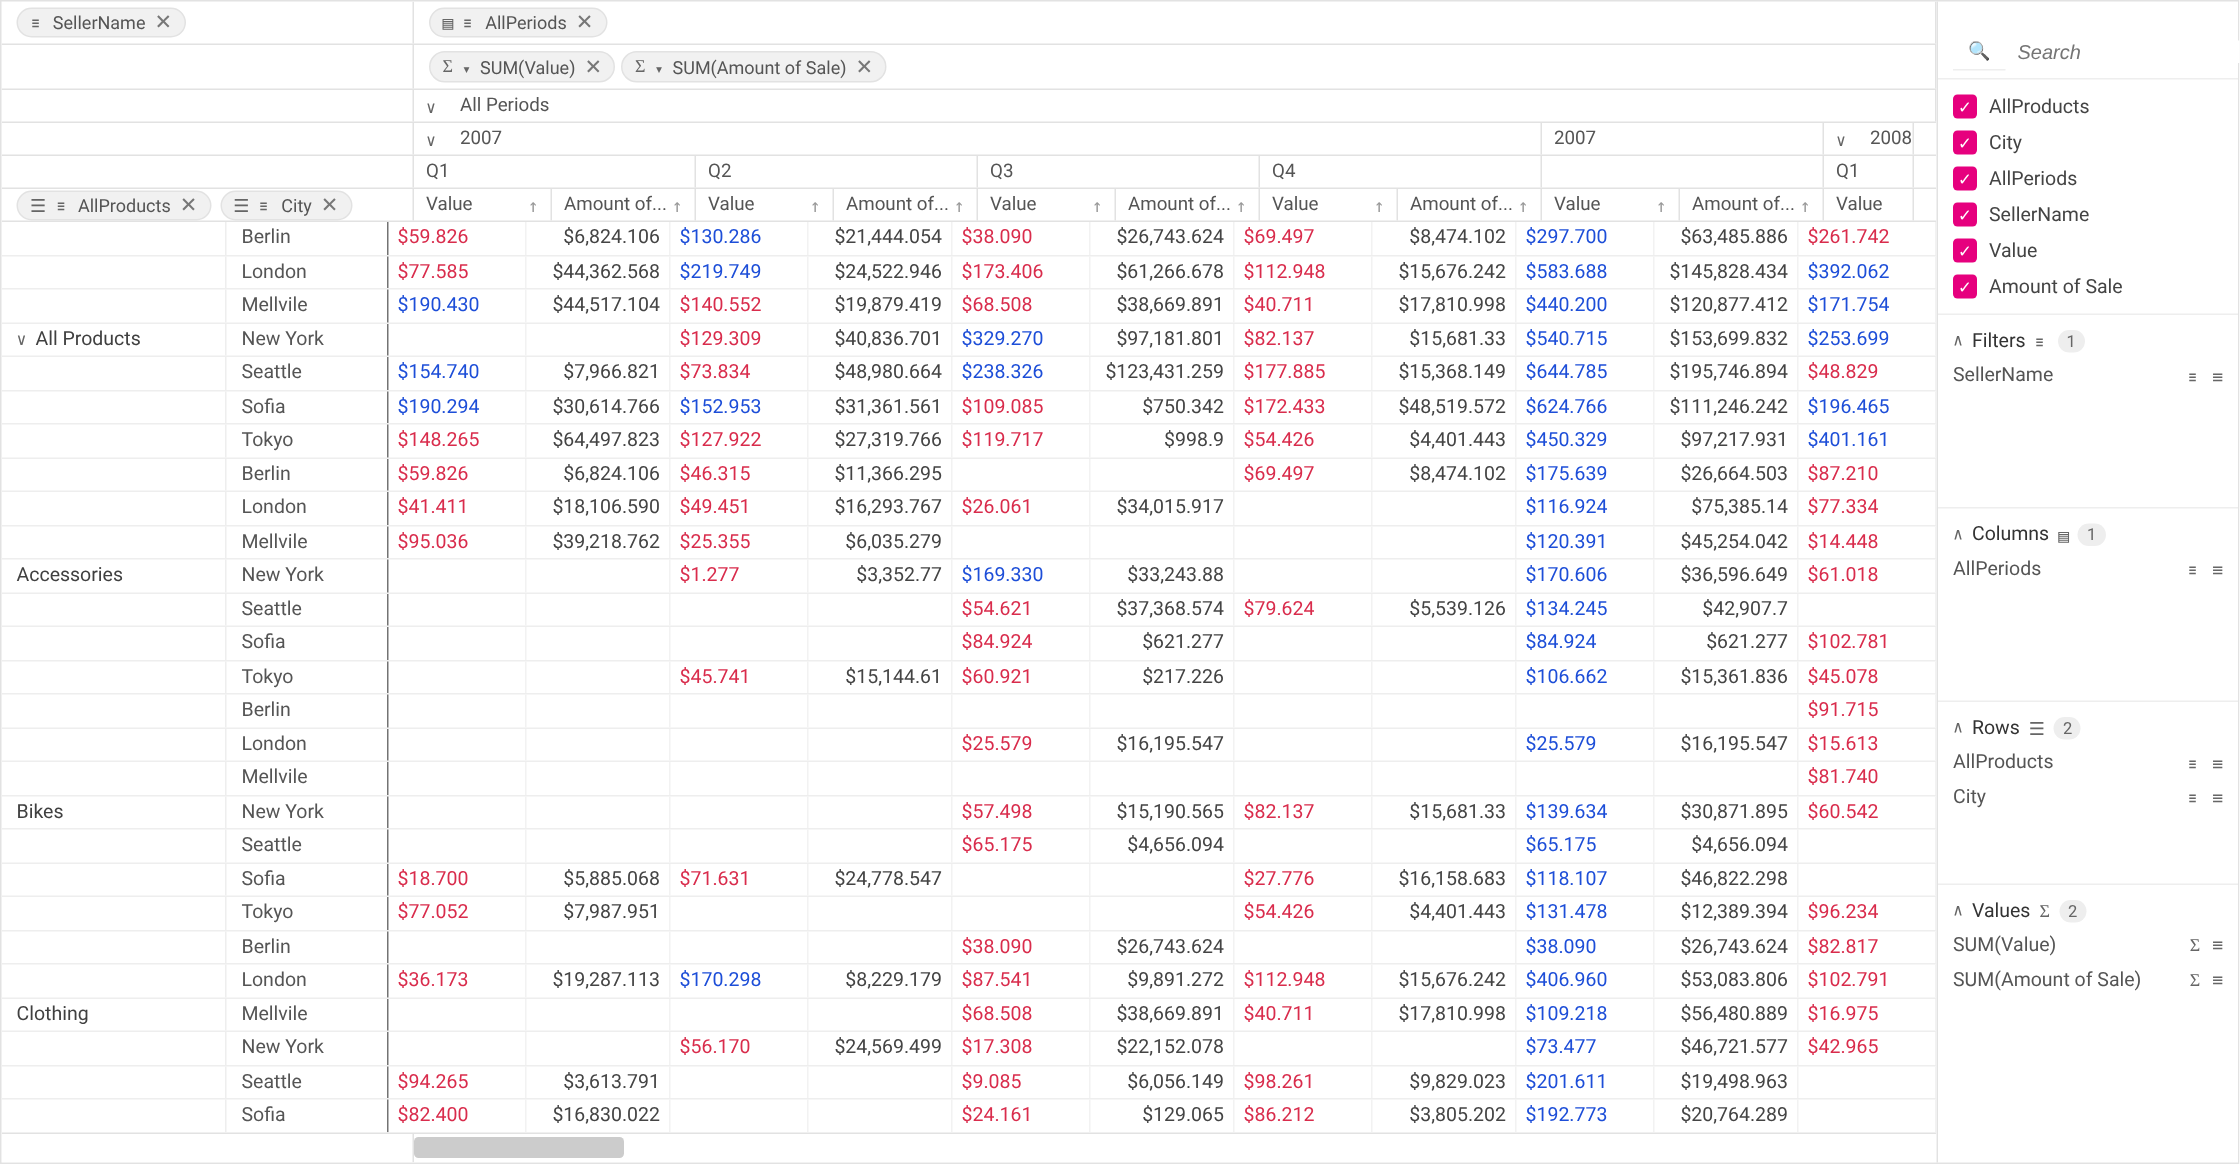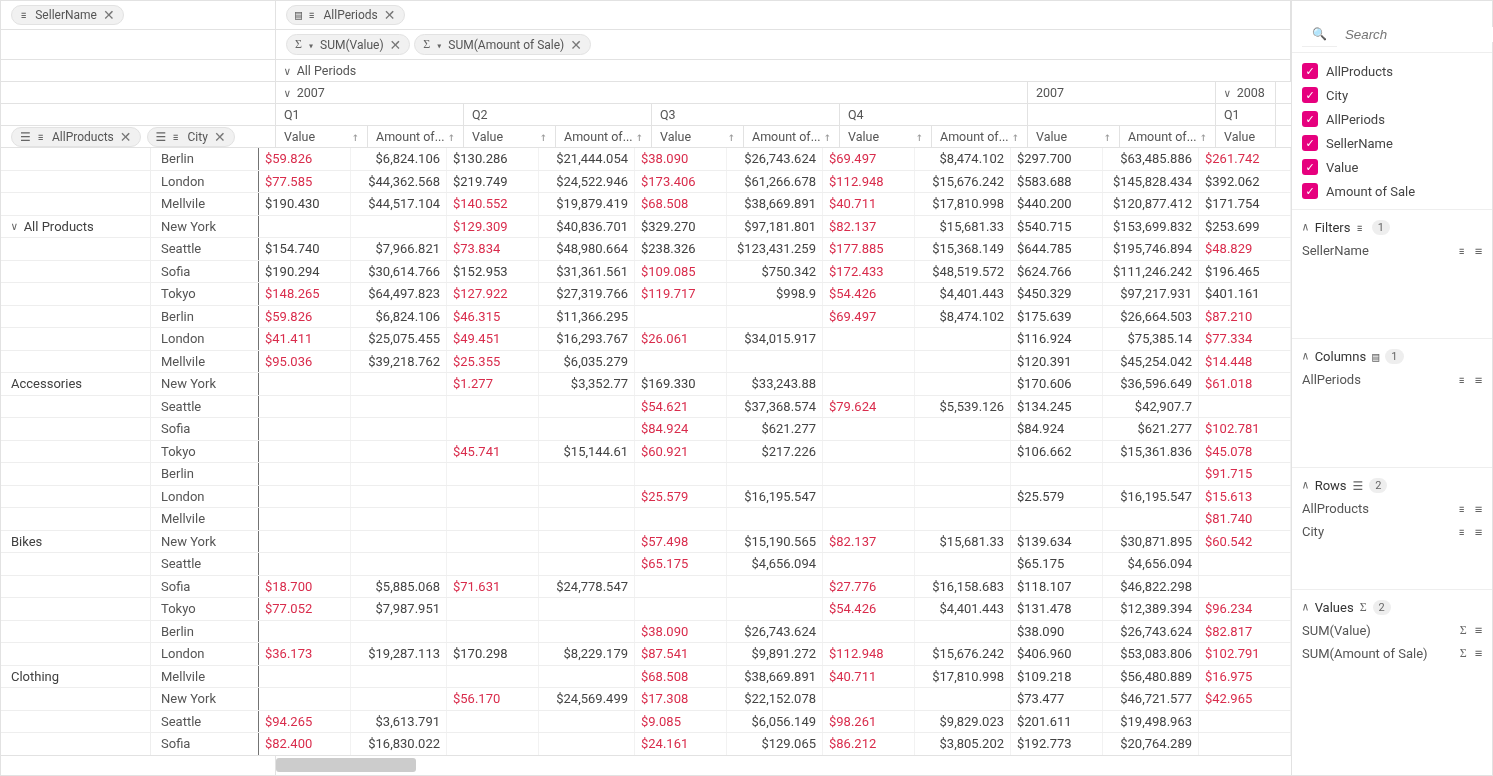--- a/index.html
+++ b/index.html
@@ -27,21 +27,21 @@
 .icon.eq::before { content:"\2261"; }
 
 
 .grid-wrap { flex:1; overflow:hidden; display:flex; flex-direction:column; }
 .grid-scroll { flex:1; overflow:hidden; }
 
 
 .colhead-row { display:flex; border-bottom:1px solid #e2e2e2; font-size:12.5px; color:#555; min-height:22px; align-items:stretch; }
 .colhead-row .rowhead-spacer { width:275px; border-right:1px solid #e2e2e2; display:flex; align-items:center; gap:6px; padding:0 10px; }
 .colhead-row .colhead-cells { flex:1; display:flex; }
-.colhead-cell { border-right:1px solid #e2e2e2; display:flex; align-items:center; padding:2px 8px; gap:6px; }
+.colhead-cell { border-right:1px solid #e2e2e2; display:flex; align-items:center; padding:2px 8px; gap:16px; }
 
 .w-val { width:92px; }
 .w-amt { width:96px; }
 .w-q1 { width:188px; }
 .w-q2 { width:188px;text-align:right; }
 .w-q3 { width:188px; }
 .w-q4 { width:188px; }
 .w-2007 { width:752px; }
 .w-2007t { width:188px; }
 .w-2008 { width:60px; }
@@ -49,21 +49,21 @@
 
 .body { overflow:hidden; }
 .row { display:flex; border-bottom:1px solid #eee; min-height:22.5px; }
 .row .rowhead { width:275px; border-right:1px solid #737373; display:flex; }
 .row .rowhead .cat { width:150px; border-right:1px solid #eee; display:flex; align-items:center; padding-left:10px; color:#404040; }
 .row .rowhead .city { flex:1; display:flex; align-items:center; padding-left:10px; color:#555; }
 .row .cells { flex:1; display:flex; }
 .cell { border-right:1px solid #f2f2f2; padding:2px 6px; display:flex; align-items:center; justify-content:flex-end; font-variant-numeric:tabular-nums; }
 .cell.value { width:92px; justify-content:flex-start; }
 .cell.amt   { width:96px; }
-.pos { color:#404040; }
+.pos { color:#1d4ed8; }
 .neg { color:#d92c4c; }
 
 
 .hscroll { height:20px; border-top:1px solid #e2e2e2; display:flex; align-items:center; background:#fff; }
 .hscroll .pad { width:275px; border-right:1px solid #e2e2e2; height:100%; }
 .hscroll .track { flex:1; position:relative; height:100%; }
 .hscroll .thumb { position:absolute; left:0; top:2px; height:14px; width:140px; background:#ccc; border-radius:3px; }
 
 
 .side { width:200px; display:flex; flex-direction:column; font-size:13px;margin-top:16px; }
@@ -583,21 +583,21 @@
             <div class="row">
               <div class="rowhead">
                 <div class="cat"></div>
                 <div class="city">London</div>
               </div>
               <div class="cells">
                 <div class="cell value">
                   <span class="neg">$41.411</span>
                 </div>
                 <div class="cell amt">
-                  <span class="">$25,075.455</span>
+                  <span class="">$18,106.590</span>
                 </div>
                 <div class="cell value">
                   <span class="neg">$49.451</span>
                 </div>
                 <div class="cell amt">
                   <span class="">$16,293.767</span>
                 </div>
                 <div class="cell value">
                   <span class="neg">$26.061</span>
                 </div>

